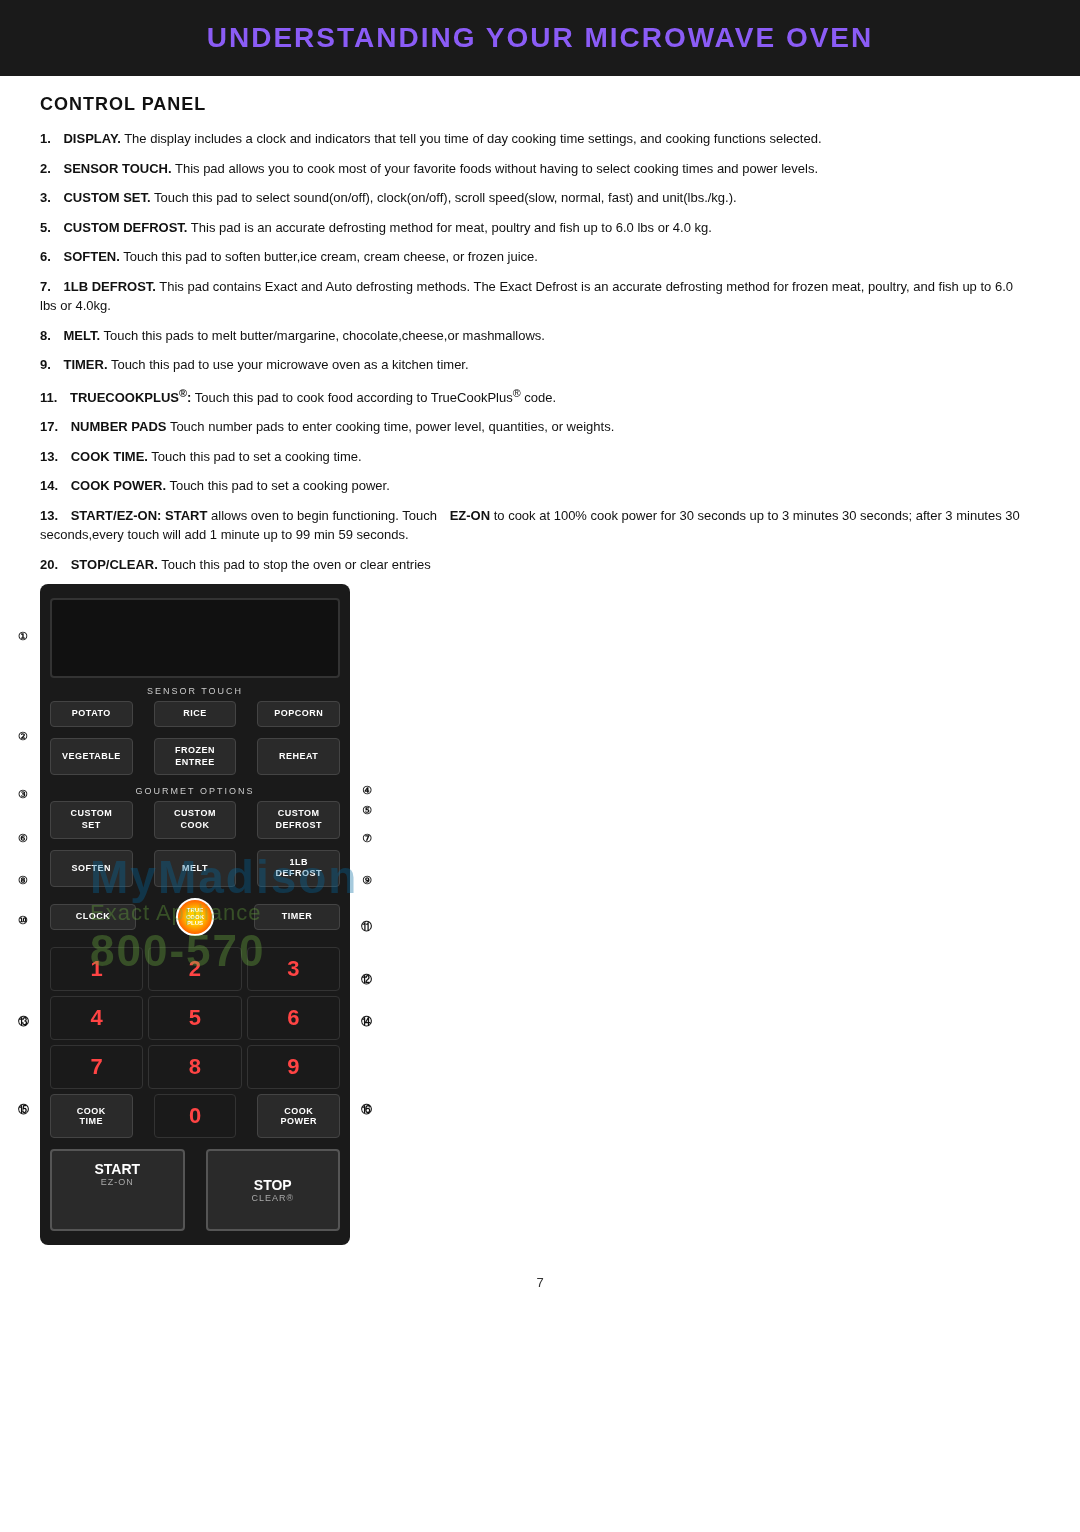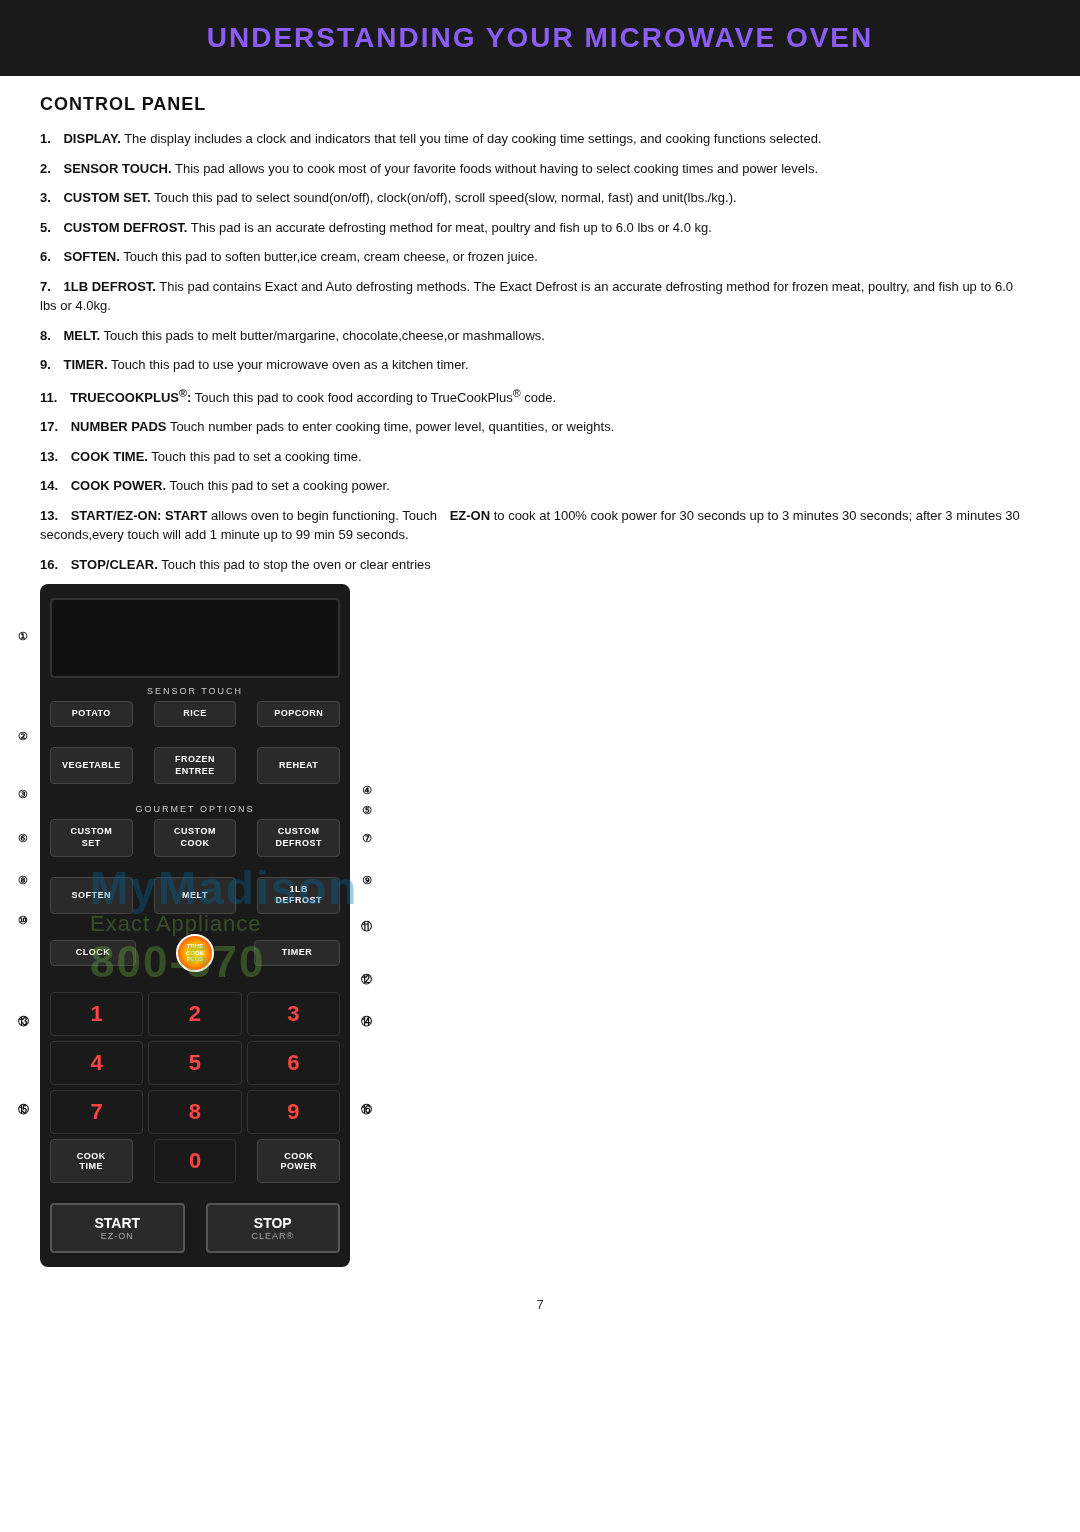--- a/index.html
+++ b/index.html
@@ -99,21 +99,21 @@
       font-size: 9px;
       letter-spacing: 2px;
       margin-bottom: 5px;
       text-transform: uppercase;
     }
 
     
     .btn-row {
       display: flex;
       gap: 21px;
-      margin-bottom: 20px;
+      margin-bottom: 11px;
       justify-content: center;
     }
 
     .panel-btn {
       background: #2a2a2a;
       color: #fff;
       border: 1px solid #444;
       border-radius: 4px;
       padding: 6px 4px;
       text-align: center;
@@ -200,21 +200,21 @@
       color: #aaa;
       letter-spacing: 1px;
     }
     .stop-btn {
       flex: 1;
       background: #2a2a2a;
       border: 2px solid #555;
       border-radius: 4px;
       color: #fff;
       text-align: center;
-      padding: 10px 4px;
+      padding: 26px 4px;
       cursor: pointer;
     }
     .stop-btn .main-label {
       font-size: 14px;
       font-weight: 900;
       display: block;
       text-transform: uppercase;
     }
     .stop-btn .sub-label {
       font-size: 9px;
@@ -339,21 +339,21 @@
       <li>
         <span class="item-num">13. </span><strong>COOK TIME.</strong> Touch this pad to set a cooking time.
       </li>
       <li>
         <span class="item-num">14. </span><strong>COOK POWER.</strong> Touch this pad to set a cooking power.
       </li>
       <li>
         <span class="item-num">13. </span><strong>START/EZ-ON: START</strong> allows oven  to begin functioning. Touch <strong>EZ-ON</strong> to cook at 100% cook power for 30 seconds up to 3 minutes 30 seconds; after 3 minutes 30 seconds,every touch will add 1 minute up to 99 min 59 seconds.
       </li>
       <li>
-        <span class="item-num">16. </span><strong>STOP/CLEAR.</strong> Touch this pad to stop the oven or clear entries
+        <span class="item-num">20. </span><strong>STOP/CLEAR.</strong> Touch this pad to stop the oven or clear entries
       </li>
     </ol>
   </div>
 
   <div class="right-col">
 
     
     <div class="watermark">
       <div class="watermark-company">MyMadison</div>
       <div class="watermark-sub">Exact Appliance</div>

